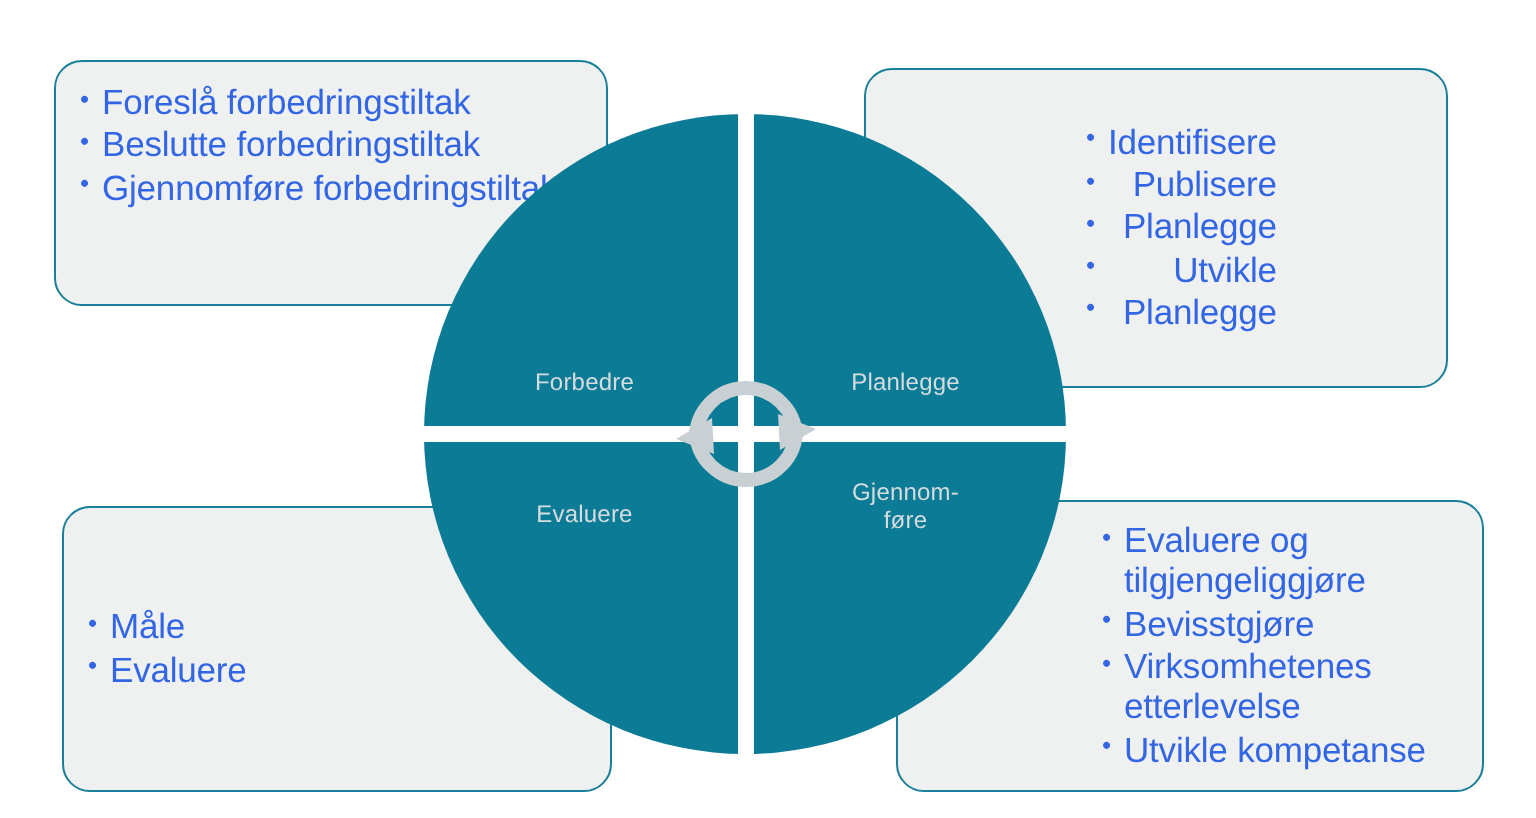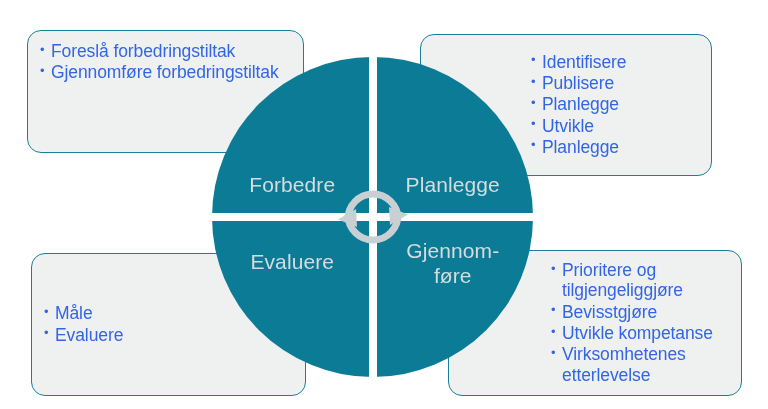--- a/index.html
+++ b/index.html
@@ -48,22 +48,22 @@
     left: 0;
     top: -0.5px;
     font-size: 13px;
     line-height: 1.46;
     color: #3366E4;
   }
 
   #box-top-left    { left: 27px;  top: 30px;  width: 277px; height: 123px; }
   #box-bottom-left { left: 31px;  top: 253px; width: 275px; height: 143px;
                      display: flex; align-items: center; }
-  #box-top-right   { left: 420px; top: 34px;  width: 292px; height: 142px;
-                     display: flex; align-items: center; }
+  #box-top-right   { left: 432px; top: 34px;  width: 292px; height: 160px;
+                     display: flex; align-items: center; text-align: right; }
   #box-bottom-right{ left: 448px; top: 250px; width: 294px; height: 146px;
                      display: flex; align-items: center; }
 
   #box-top-right ul     { padding-left: 98px; }
   #box-bottom-right ul  { padding-left: 90px; }
 
   
   #wheel {
     position: absolute;
     left: 212px;
@@ -76,21 +76,21 @@
     position: absolute;
     width: 50%;
     height: 50%;
     background: #0B7B96;
     box-sizing: border-box;
     overflow: hidden;
   }
   .quad-label {
     position: absolute;
     color: #D5DCDE;
-    font-size: 21px;
+    font-size: 12px;
     line-height: 1.18;
     text-align: center;
     width: 100%;
     letter-spacing: 0.1px;
   }
   #quad-tl {
     left: 0; top: 0;
     border-radius: 100% 0 0 0;
   }
   #quad-tr {
@@ -144,20 +144,21 @@
   }
 </style>
 </head>
 <body>
 
 <div id="canvas">
 
   <div class="callout" id="box-top-left">
     <ul>
       <li>Foreslå forbedringstiltak</li>
+      <li>Beslutte forbedringstiltak</li>
       <li>Gjennomføre forbedringstiltak</li>
     </ul>
   </div>
 
   <div class="callout" id="box-top-right">
     <ul>
       <li>Identifisere</li>
       <li>Publisere</li>
       <li>Planlegge</li>
       <li>Utvikle</li>
@@ -167,24 +168,24 @@
 
   <div class="callout" id="box-bottom-left">
     <ul>
       <li>Måle</li>
       <li>Evaluere</li>
     </ul>
   </div>
 
   <div class="callout" id="box-bottom-right">
     <ul>
-      <li>Prioritere og tilgjengeliggjøre</li>
+      <li>Evaluere og tilgjengeliggjøre</li>
       <li>Bevisstgjøre</li>
+      <li>Virksomhetenes etterlevelse</li>
       <li>Utvikle kompetanse</li>
-      <li>Virksomhetenes etterlevelse</li>
     </ul>
   </div>
 
   <div id="wheel">
 
     <div class="quad" id="quad-tl">
       <span class="quad-label">Forbedre</span>
     </div>
 
     <div class="quad" id="quad-tr">

